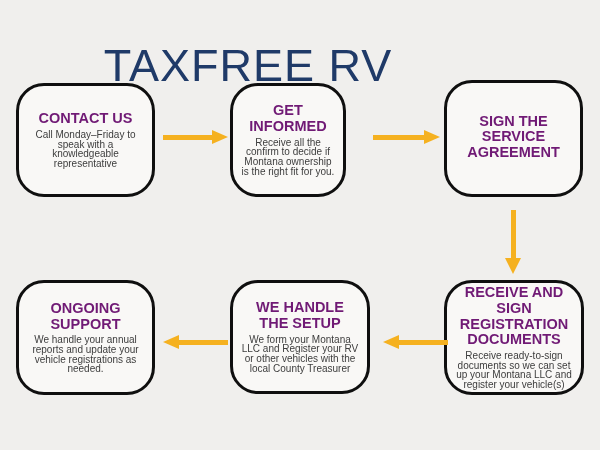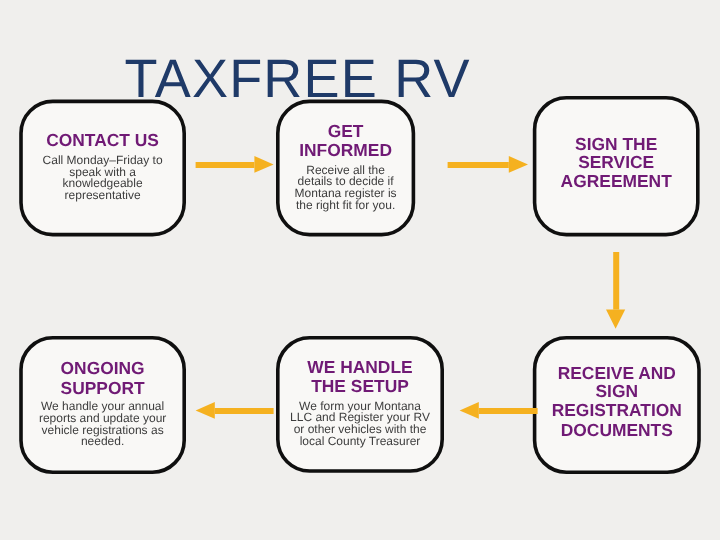--- a/index.html
+++ b/index.html
@@ -110,29 +110,30 @@
 
   <div class="title">TAXFREE RV</div>
 
   <div class="step-box pos-1">
     <div class="step-heading">CONTACT US</div>
     <div class="step-body">Call Monday–Friday to speak with a knowledgeable representative</div>
   </div>
 
   <div class="step-box pos-2">
     <div class="step-heading">GET INFORMED</div>
-    <div class="step-body">Receive all the details to decide if Montana register is the right fit for you.</div>
+    <div class="step-body">Receive all the confirm to decide if Montana ownership is the right fit for you.</div>
   </div>
 
   <div class="step-box pos-3">
     <div class="step-heading">SIGN THE SERVICE AGREEMENT</div>
   </div>
 
   <div class="step-box pos-4">
     <div class="step-heading">RECEIVE AND SIGN REGISTRATION DOCUMENTS</div>
+    <div class="step-body">Receive ready-to-sign documents so we can set up your Montana LLC and register your vehicle(s)</div>
   </div>
 
   <div class="step-box pos-6">
     <div class="step-heading">ONGOING SUPPORT</div>
     <div class="step-body">We handle your annual reports and update your vehicle registrations as needed.</div>
   </div>
 
   <div class="step-box pos-5">
     <div class="step-heading">WE HANDLE THE SETUP</div>
     <div class="step-body">We form your Montana LLC and Register your RV or other vehicles with the local County Treasurer</div>

